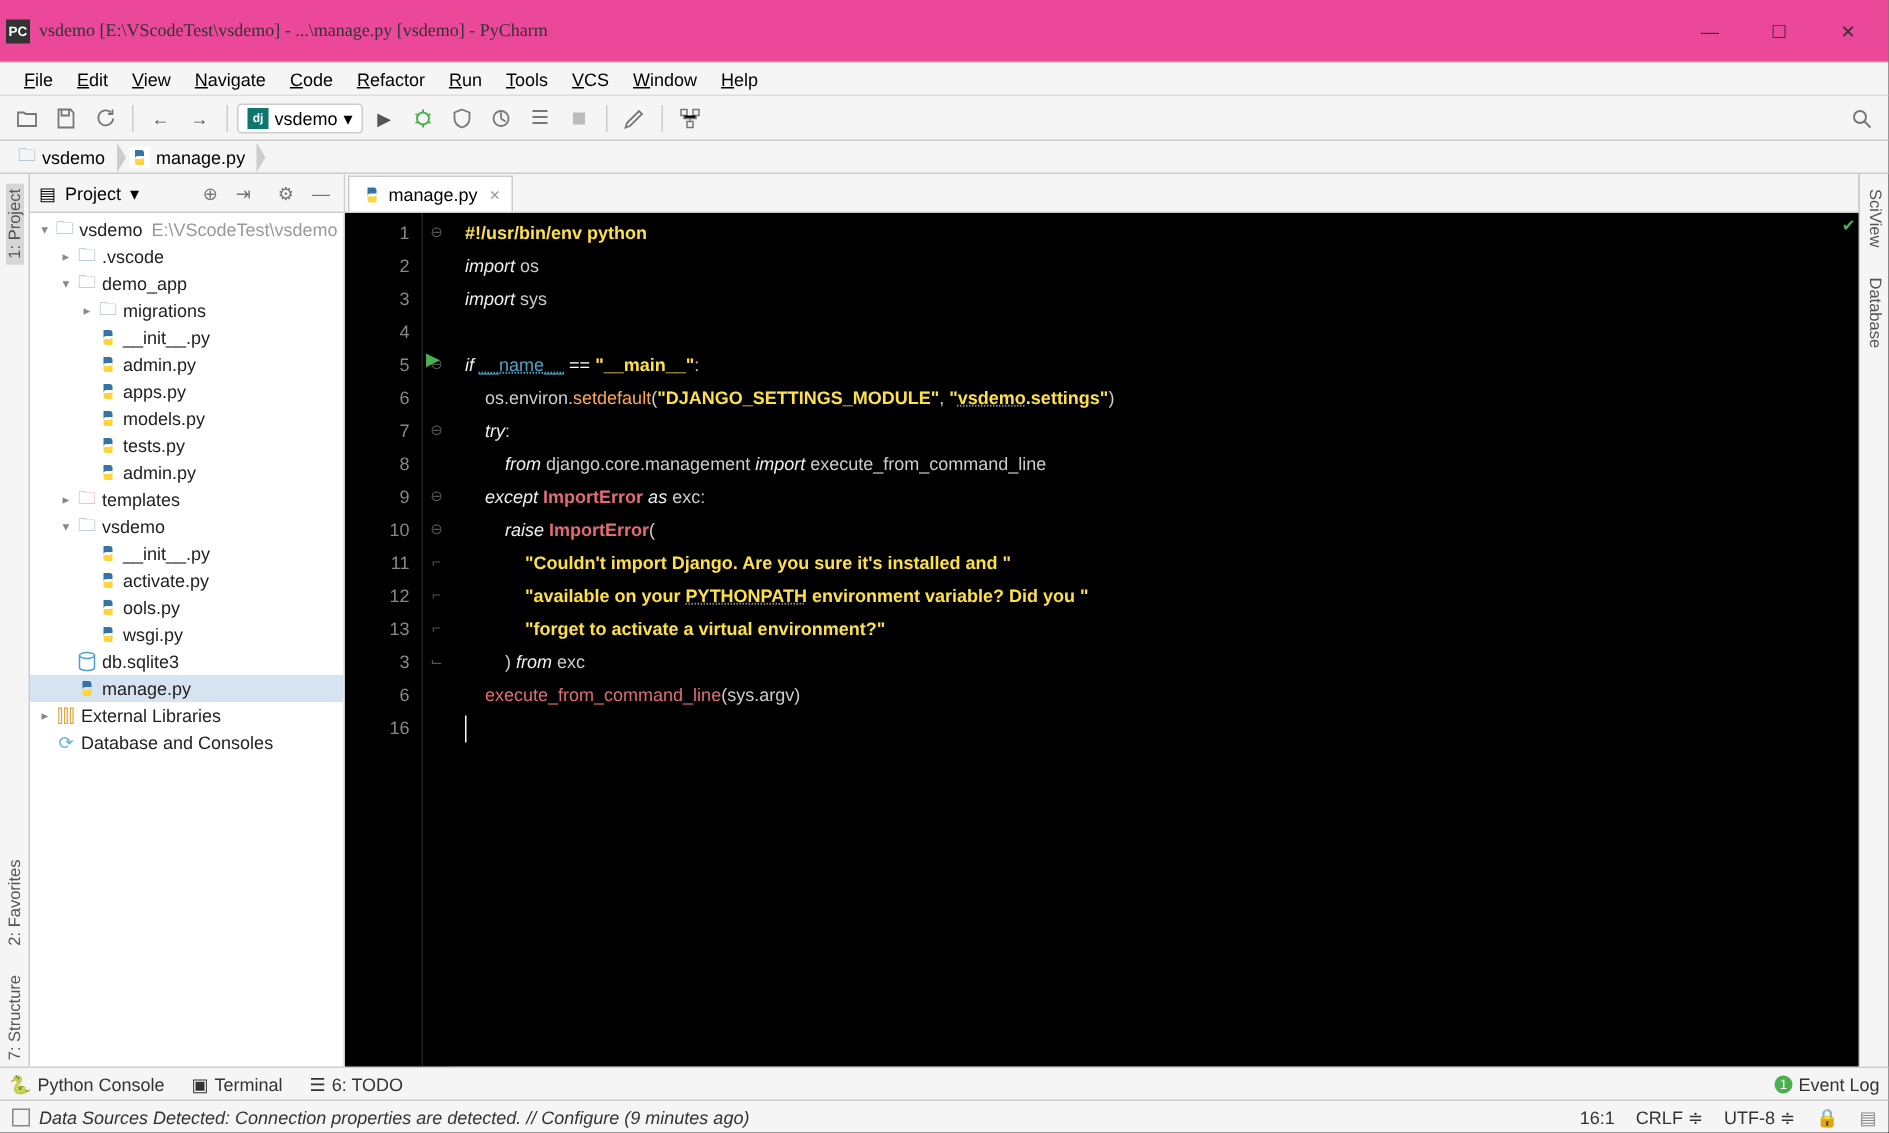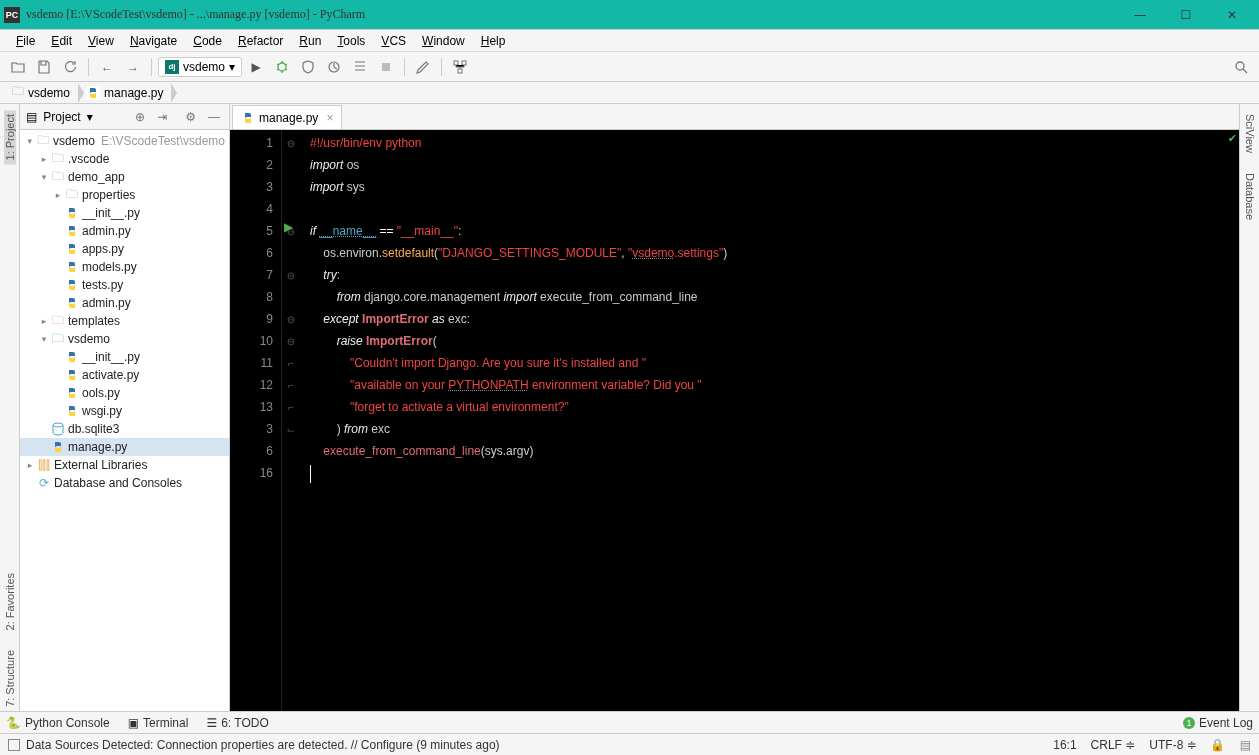--- a/index.html
+++ b/index.html
@@ -1,19 +1,19 @@
 <!DOCTYPE html>
 <html><head>
 <meta charset="utf-8">
 <style>
 * { margin: 0; padding: 0; box-sizing: border-box; font-family: "Segoe UI", Arial, sans-serif; font-size: 12px; }
 body { background: #f0f0f0; width: 1259px; height: 755px; overflow: hidden; display: flex; flex-direction: column; }
 
 
-.titlebar { height: 30px; background: #14b8a6; border-bottom: 1px solid #ccc; display: flex; align-items: center; padding: 0 4px; }
+.titlebar { height: 42px; background: #ec4899; border-bottom: 1px solid #ccc; display: flex; align-items: center; padding: 0 4px; }
 .titlebar .app-icon { width: 16px; height: 16px; background: #333; color: #fff; font-size: 9px; font-weight: bold; display: flex; align-items: center; justify-content: center; margin-right: 6px; }
 .titlebar .title { flex: 1; color: #333; font-family: Liberation Serif, serif; }
 .titlebar .win-btn { width: 46px; height: 28px; display: flex; align-items: center; justify-content: center; color: #333; cursor: pointer; }
 
 
 .menubar { height: 22px; background: #f5f5f5; display: flex; align-items: center; padding: 0 8px; border-bottom: 1px solid #ddd; }
 .menubar .menu-item { padding: 2px 8px; cursor: pointer; }
 .menubar .menu-item u { text-decoration: underline; }
 
 
@@ -63,21 +63,21 @@
 .editor-tab .close { color: #999; cursor: pointer; margin-left: 4px; }
 .editor { flex: 1; display: flex; background: #000; font-family: "Consolas", monospace; font-size: 14px; position: relative; overflow: hidden; }
 .gutter { width: 52px; background: #000; color: #888; text-align: right; padding: 2px 8px 0 0; line-height: 22px; border-right: 1px solid #222; }
 .gutter .ln { height: 22px; }
 .fold-col { width: 18px; background: #000; padding-top: 2px; }
 .fold-col .fm { height: 22px; display: flex; align-items: center; justify-content: center; color: #555; font-size: 10px; }
 .code { flex: 1; padding: 2px 0 0 10px; line-height: 22px; white-space: pre; color: #ccc; position: relative; }
 .code .line { height: 22px; }
 .run-gutter-arrow{ position:absolute; left:54px; top:calc(2px + 22px*4); color:#4caf50; font-size:12px; z-index:2;}
 .kw { color: #eee; font-style: italic; }
-.str { color: #ef4444; }
+.str { color: #fde047; font-weight: bold; }
 .op { color: #fff; }
 .fn { color: #ffa94d; }
 .err { color: #e06c75; font-weight: bold; }
 .call { color: #e06c75; }
 .pl { color: #ccc; }
 .dunder { color: #4fa3c4; text-decoration: underline dotted #4fa3c4; }
 .und { text-decoration: underline dotted #888; }
 .cursor { display:inline-block; width:1px; height:18px; background:#fff; vertical-align:middle;}
 .editor-right-marks{ position:absolute; right:2px; top:2px; width:12px; height:100%; }
 .editor-right-marks .ok{ position:absolute; top:0; right:0; color:#4caf50; font-size:11px;}
@@ -87,21 +87,21 @@
 .right-stripe .stripe-item { writing-mode: vertical-rl; font-size: 11px; color: #555; cursor: pointer; padding: 4px 0; }
 
 
 .bottom-tabs { height: 22px; background: #f5f5f5; border-top: 1px solid #ccc; display: flex; align-items: center; padding: 0 6px; gap: 18px; }
 .bottom-tabs .bt { cursor: pointer; color: #333; display: flex; align-items: center; gap: 4px; }
 .bottom-tabs .spacer{ flex:1; }
 .evt-dot{ width:12px; height:12px; border-radius:50%; background:#4caf50; color:#fff; font-size:9px; display:inline-flex; align-items:center; justify-content:center;}
 
 
 .statusbar { height: 22px; background: #f5f5f5; border-top: 1px solid #ccc; display: flex; align-items: center; padding: 0 8px; gap: 14px; color: #333; }
-.statusbar .left { flex: 1; display: flex; align-items: center; gap: 6px; }
+.statusbar .left { flex: 1; display: flex; align-items: center; gap: 6px; font-style: italic; }
 .statusbar .sb-item { cursor: pointer; }
 .checkbox-sb{ width:12px; height:12px; border:1px solid #888; display:inline-block;}
 .lock-icon{ color:#888; }
 .sm-menu{ color:#888; }
 
 svg { display: block; }
 </style>
 </head>
 <body>
 
@@ -262,21 +262,21 @@
           <span class="ticon">
             <span class="folder-icon">🗀</span>
           </span>
           <span class="label">demo_app</span>
         </div>
         <div class="tree-row indent-2">
           <span class="arrow">▸</span>
           <span class="ticon">
             <span class="folder-icon">🗀</span>
           </span>
-          <span class="label">properties</span>
+          <span class="label">migrations</span>
         </div>
         <div class="tree-row indent-2">
           <span class="arrow"></span>
           <span class="ticon">
             <svg width="14" height="14" viewBox="0 0 14 14">
               <path d="M4 2h4a2 2 0 0 1 2 2v2H6a2 2 0 0 0-2 2V2z" fill="#3572A5"></path>
               <path d="M10 12H6a2 2 0 0 1-2-2V8h4a2 2 0 0 0 2-2v6z" fill="#FFD43B"></path>
             </svg>
           </span>
           <span class="label">__init__.py</span>

